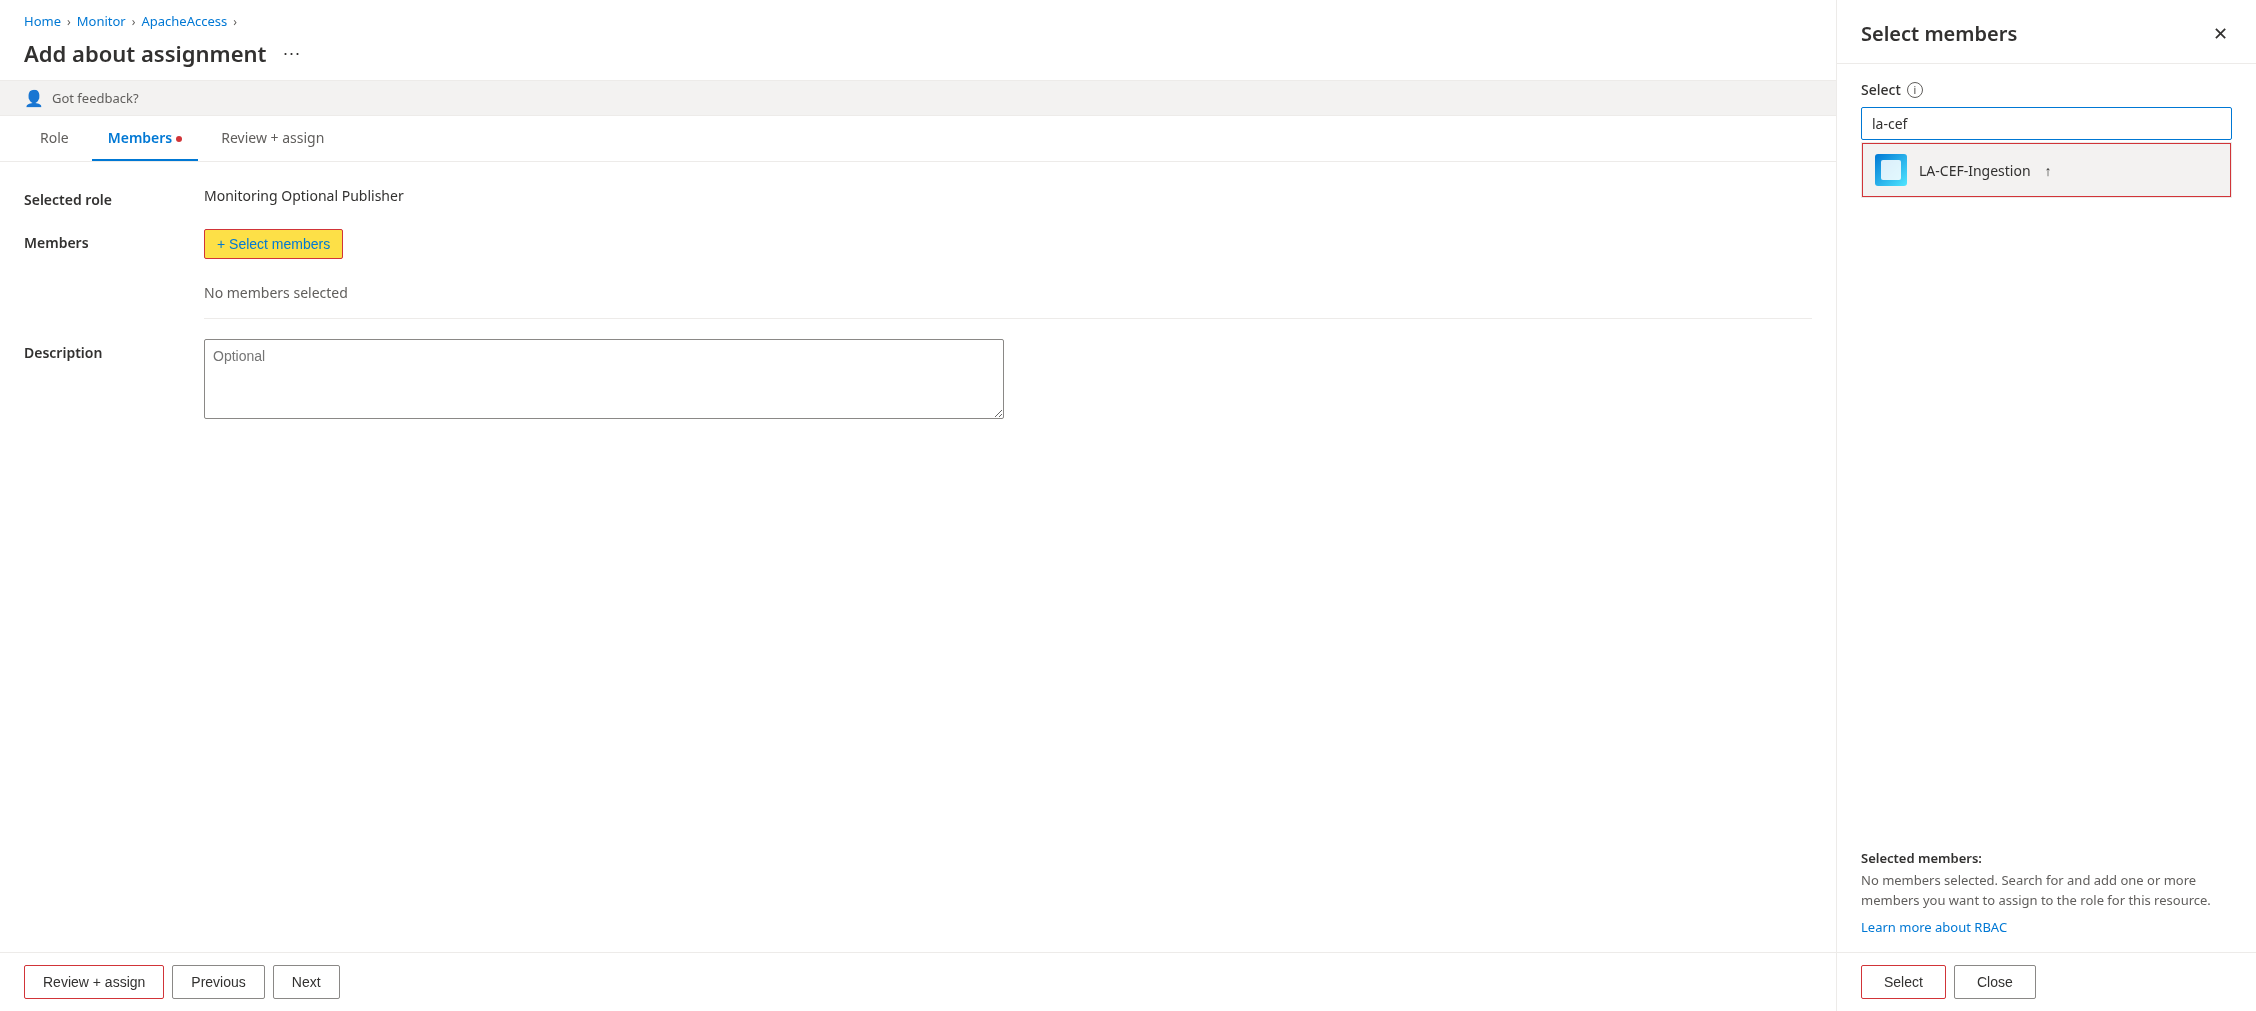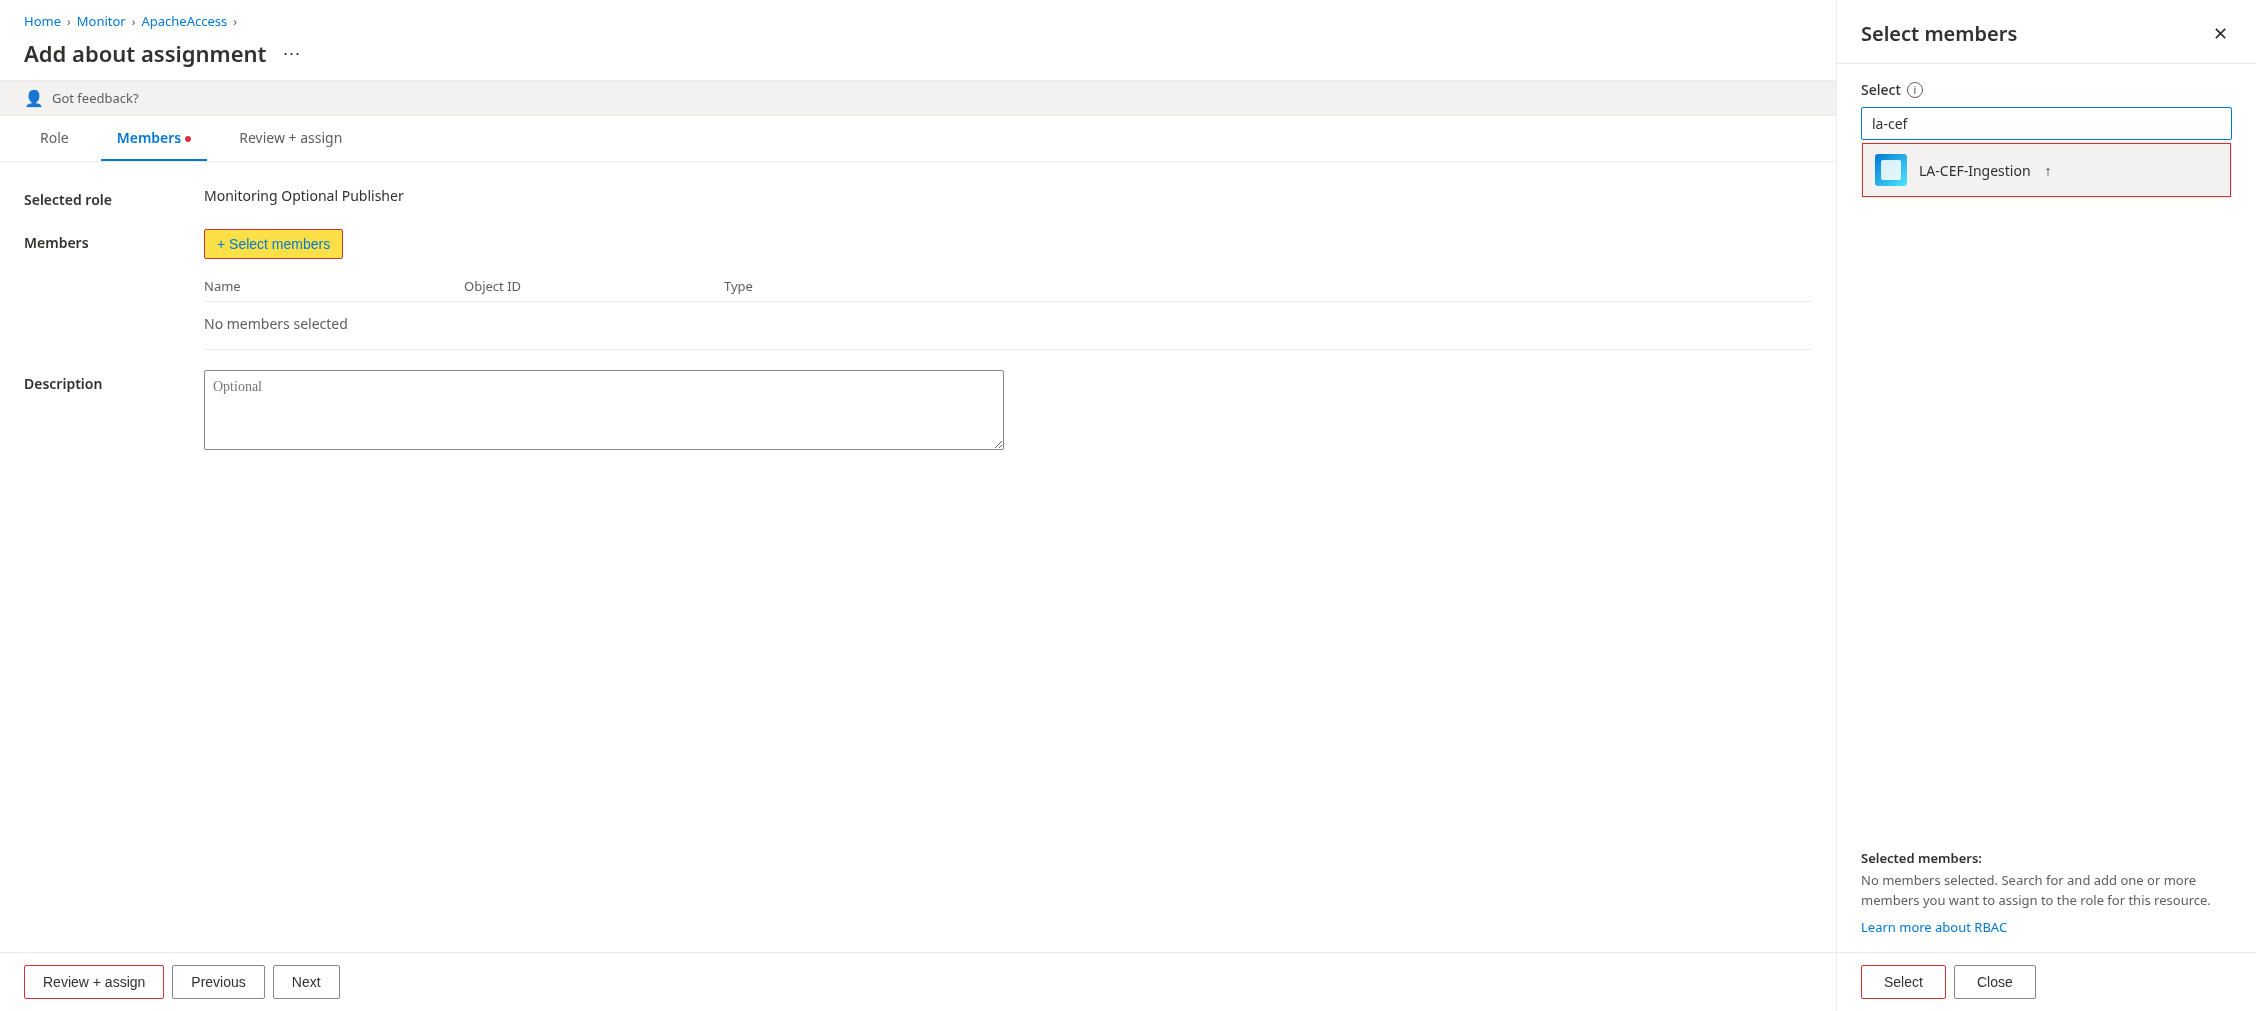--- a/index.html
+++ b/index.html
@@ -65,21 +65,21 @@
       border-bottom: 1px solid #edebe9;
       font-size: 13px;
       color: #605e5c;
     }
 
     .tabs-container {
       display: flex;
       align-items: center;
       padding: 0 24px;
       border-bottom: 1px solid #edebe9;
-      gap: 16px;
+      gap: 7px;
     }
     .tab {
       padding: 12px 16px;
       cursor: pointer;
       font-size: 14px;
       color: #605e5c;
       border-bottom: 2px solid transparent;
       text-decoration: none;
       display: inline-block;
     }
@@ -201,21 +201,21 @@
       padding-top: 4px;
     }
     .description-textarea {
       width: 100%;
       max-width: 800px;
       height: 80px;
       border: 1px solid #8a8886;
       border-radius: 2px;
       padding: 8px;
       font-size: 14px;
-      font-family: Liberation Serif, serif;
+      font-family: Liberation Sans, sans-serif;
       color: #a19f9d;
       resize: vertical;
     }
 
     
     .action-bar {
       display: flex;
       align-items: center;
       gap: 8px;
       padding: 12px 24px;
@@ -450,25 +450,20 @@
       <div class="form-label">Selected role</div>
       <div class="form-value">Monitoring Optional Publisher</div>
     </div>
 
 
     <div class="form-row">
       <div class="form-label">Members</div>
       <div class="form-value">
         <button class="select-members-btn">+ Select members</button>
         <div class="members-table">
-          <div class="members-table-header">
-            <span class="col-name">Name</span>
-            <span class="col-objectid">Object ID</span>
-            <span class="col-type">Type</span>
-          </div>
           <div class="no-members">No members selected</div>
           <hr class="members-table-divider">
         </div>
       </div>
     </div>
 
     <div class="form-row">
       <div class="form-label description-label">Description</div>
       <div class="form-value">
         <textarea class="description-textarea" placeholder="Optional" style=""></textarea>

